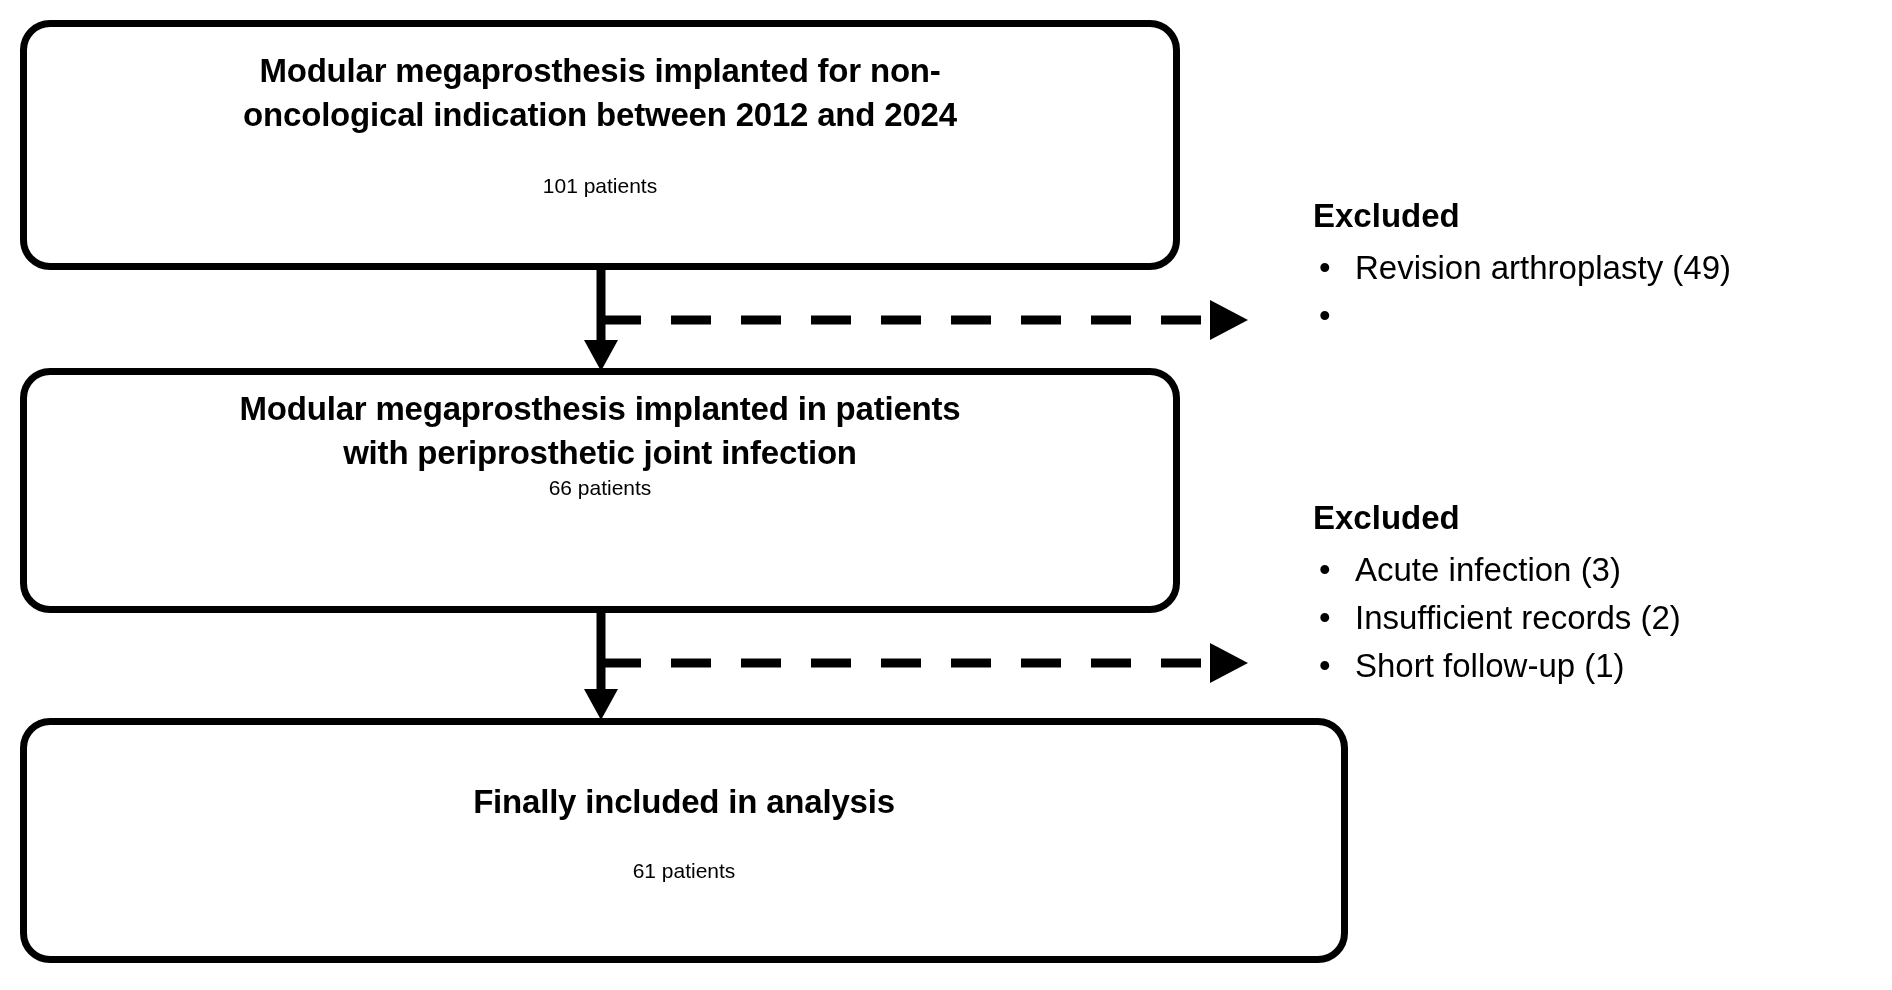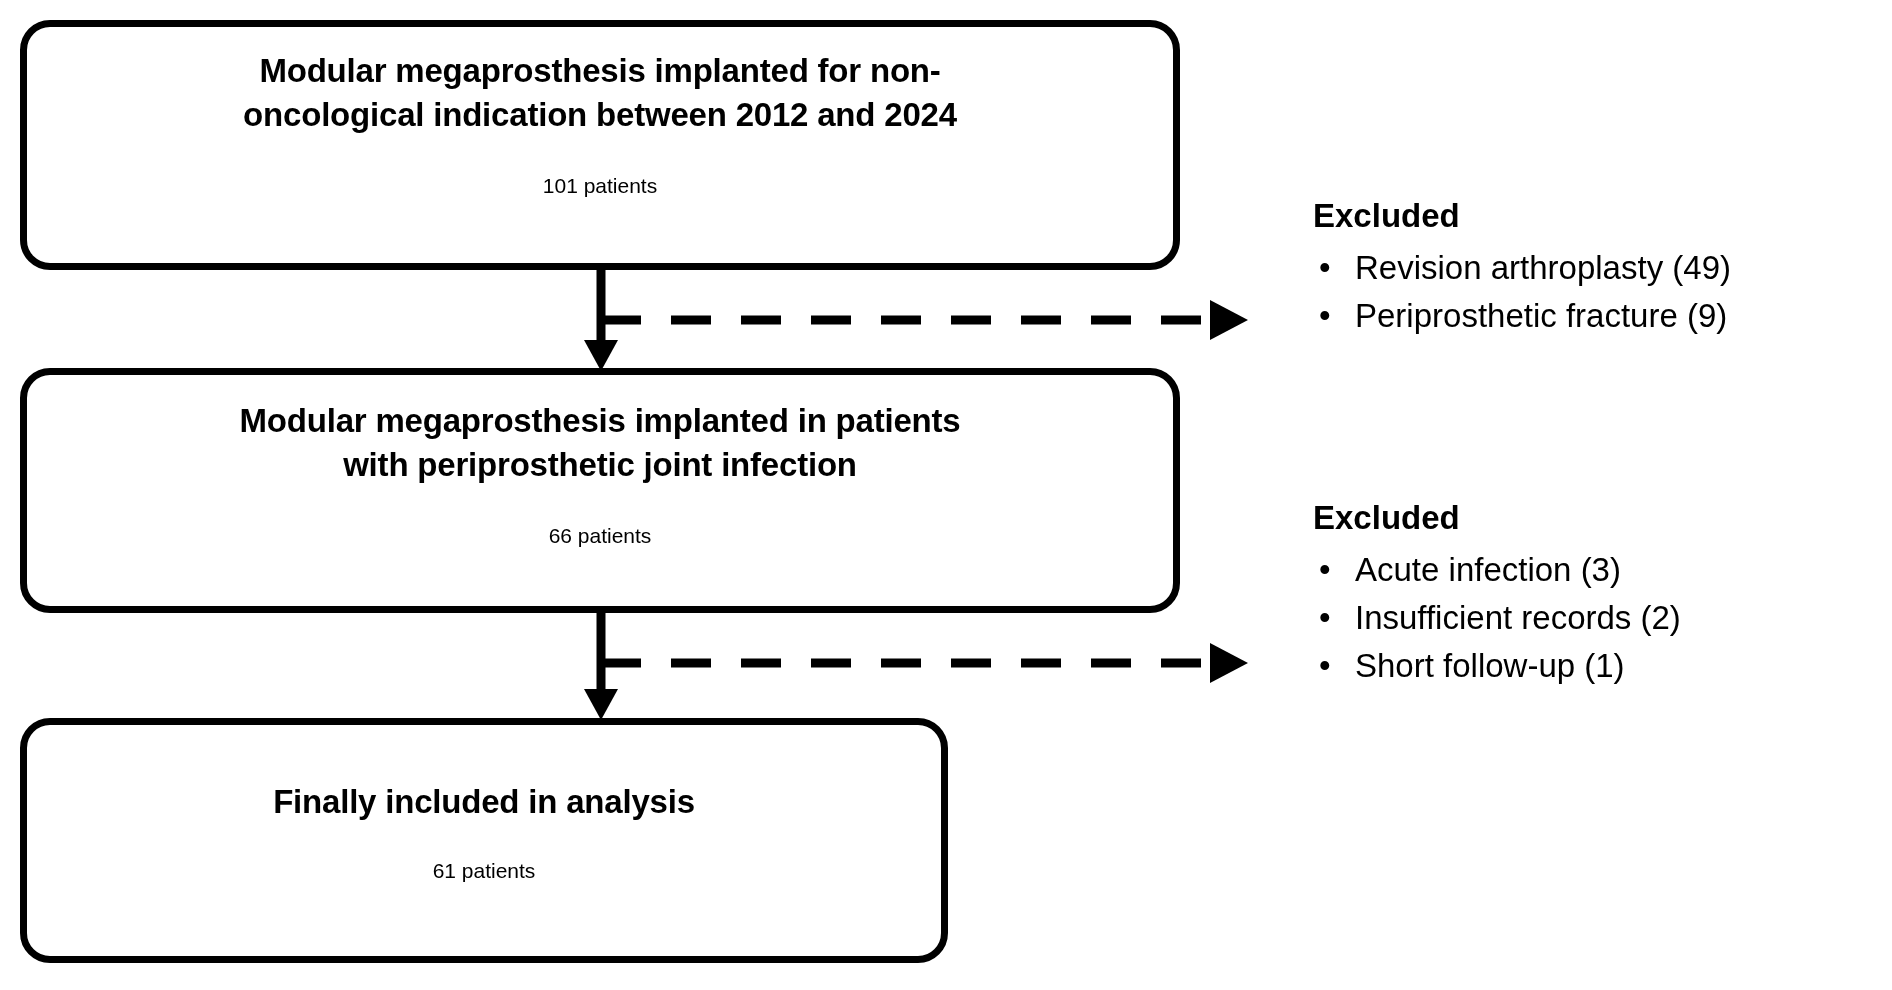--- a/index.html
+++ b/index.html
@@ -45,24 +45,24 @@
     font-size: 21px;
     line-height: 1.2;
     text-align: center;
   }
 
   #box-1 { left: 20px;  top: 20px;  width: 1160px; height: 250px; }
   #box-1 .box-title { margin-top: 22px; width: 1020px; }
   #box-1 .box-count { margin-top: 36px; }
 
   #box-2 { left: 20px;  top: 368px; width: 1160px; height: 245px; }
-  #box-2 .box-title { margin-top: 24px; width: 1060px; text-align: center; }
-  #box-2 .box-count { margin-top: 36px; }
+  #box-2 .box-title { margin-top: 12px; width: 1060px; text-align: center; }
+  #box-2 .box-count { }
 
-  #box-3 { left: 20px;  top: 718px; width: 928px; height: 245px; }
+  #box-3 { left: 20px;  top: 718px; width: 1328px; height: 245px; }
   #box-3 .box-title { margin-top: 55px; width: 1060px; }
   #box-3 .box-count { margin-top: 34px; }
 
   
   .connector {
     position: absolute;
     left: 0;
     top: 0;
   }
 
@@ -155,21 +155,20 @@
 
   <div class="excluded-block" id="excluded-1">
     <div class="excluded-heading">Excluded</div>
     <ul class="excluded-list">
       <li class="excluded-item">
         <span class="bullet-dot">•</span>
         <span>Revision arthroplasty (49)</span>
       </li>
       <li class="excluded-item">
         <span class="bullet-dot">•</span>
-        <span>Periprosthetic fracture (9)</span>
       </li>
     </ul>
   </div>
 
   <div class="excluded-block" id="excluded-2">
     <div class="excluded-heading">Excluded</div>
     <ul class="excluded-list">
       <li class="excluded-item">
         <span class="bullet-dot">•</span>
         <span>Acute infection (3)</span>

